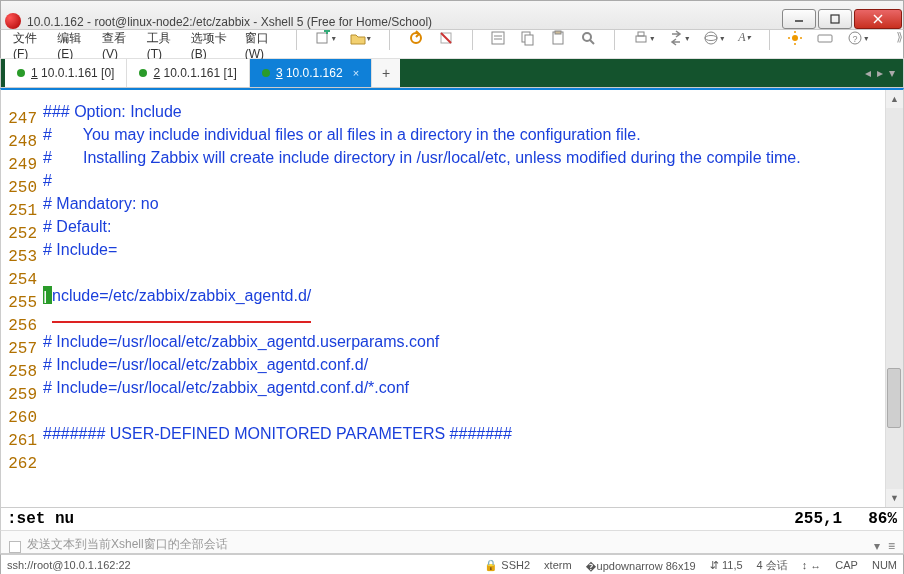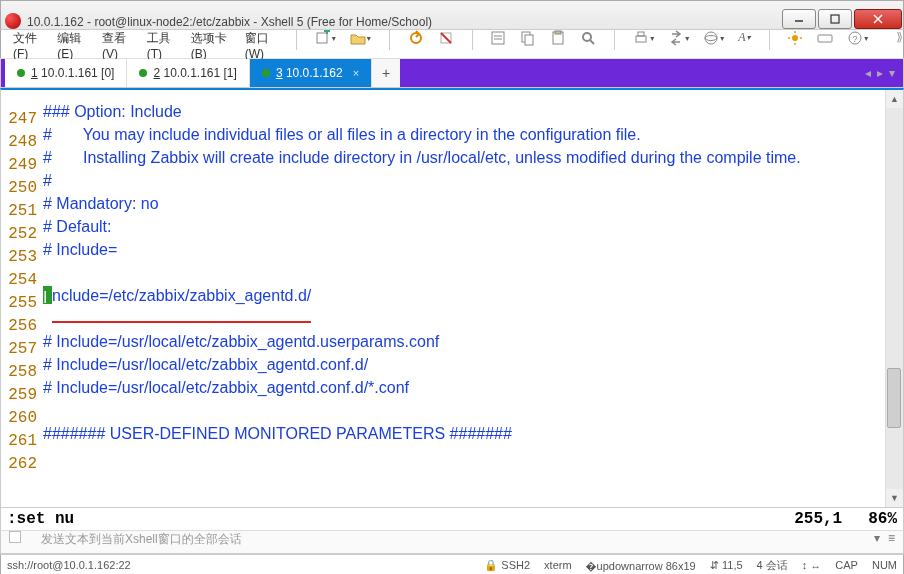--- a/index.html
+++ b/index.html
@@ -15,42 +15,42 @@
 .win-close { width: 48px; background: linear-gradient(#e96666,#c83020); border-color: #8a1a10; color:#fff; }
 
 .menubar { height: 28px; border-left:1px solid #aaa; border-right:1px solid #aaa; display: flex; align-items: flex-start; padding-left: 12px; gap: 14px; background: #fff; }
 .divider-v { width:1px; height:20px; background:#ccc; margin:0 4px; }
 .menu { color: #333; }
 .tbicon { display:inline-flex; align-items:center; gap:1px; color:#777; }
 .tbicon .dd { font-size:8px; color:#555; }
 .spacer { flex:1; }
 .collapse { color:#999; }
 
-.tabstrip { height: 30px; border:1px solid #ccc; border-top:1px solid #e0e0e0; display:flex; align-items:stretch; background:#6d28d9; padding-left:4px; }
+.tabstrip { height: 30px; border:1px solid #ccc; border-top:1px solid #e0e0e0; display:flex; align-items:stretch; background:#14532d; padding-left:4px; }
 .tab { display:flex; align-items:center; padding:0 12px; border-right:1px solid #ddd; gap:6px; background:#fff; color:#333; position:relative; }
 .tab.active { background:#0f80d8; color:#fff; }
 .tab.active .tabclose { color:#cde8ff; }
 .tab .dot { width:8px; height:8px; border-radius:50%; background:#2a9b2a; }
 .tab u { text-decoration: underline; }
 .tabclose { font-size:11px; margin-left:4px; color:#999; }
 .tab.addtab { background:#f7f7f7; border:none; padding:0 10px; font-size:14px; color:#555; }
 .tabstrip .right { margin-left:auto; display:flex; align-items:center; padding-right:8px; gap:6px; color:#aaa; }
 
 .content { position:relative; border:1px solid #ccc; border-top:2px solid #0f80d8; height:420px; display:flex; }
 .gutter { width:42px; text-align:right; padding-right:6px; font-family: Consolas, "Courier New", monospace; font-size: 16px; line-height: 23px; color:#b07000; padding-top:18px; }
 .text { flex:1; font-family: Liberation Sans, sans-serif; font-size:16px; line-height:23px; color:#1a3fdb; padding-top:2px; white-space:pre-wrap; word-break:break-all;margin-top:8px; }
 .scrollbar { width:18px; background:#f0f0f0; border-left:1px solid #ddd; display:flex; flex-direction:column; align-items:center; }
 .sb-arrow { height:18px; display:flex; align-items:center; justify-content:center; color:#666; width:100%; font-size:9px; }
 .sb-track { flex:1; background:#e8e8e8; width:100%; position:relative; }
 .sb-thumb { position:absolute; top:260px; width:14px; height:60px; left:1px; background:#cfcfcf; border:1px solid #aaa; border-radius:2px; }
 
 .cmdline { font-family: Consolas, "Courier New", monospace; font-size:16px; color:#000; padding:0 6px; display:flex; border-left:1px solid #ccc; border-right:1px solid #ccc; height:22px; align-items:center;font-weight:bold; }
 .cmdline .mid { flex:1; }
 
-.sendbar { height:24px; border:1px solid #ccc; border-top:1px solid #ddd; display:flex; align-items:flex-start; padding:0 8px; gap:20px; background:#fafafa; color:#999; }
+.sendbar { height:24px; border:1px solid #ccc; border-top:1px solid #ddd; display:flex; align-items:flex-end; padding:0 8px; gap:6px; background:#fafafa; color:#999; }
 .sendbar .chk { width:12px; height:12px; border:1px solid #bbb; background:#fff; }
 .sendbar .right { margin-left:auto; display:flex; gap:8px; color:#777; }
 
 .statusbar { height:22px; border:1px solid #aaa; border-top:1px solid #ccc; display:flex; align-items:center; padding:0 6px; color:#555; font-size:11px; gap:14px; }
 .statusbar .path { flex:1; }
 .statusbar .lock { color:#888; }
 
 .cursor { display:inline-block; width:9px; height:18px; background:#2a9b2a; vertical-align:text-bottom; color:#fff; }
 .underline-red { border-bottom: 2px solid #d22; padding-bottom:17px; }
 

